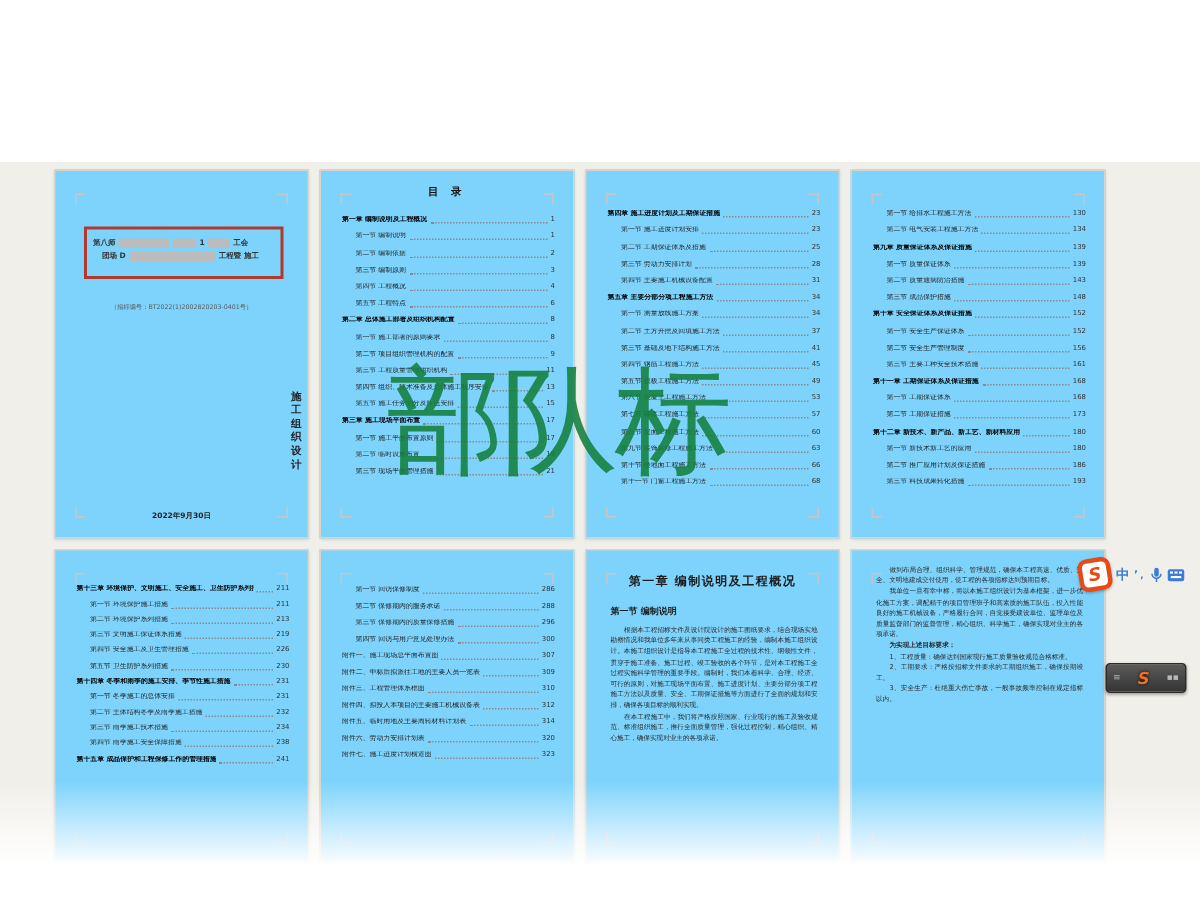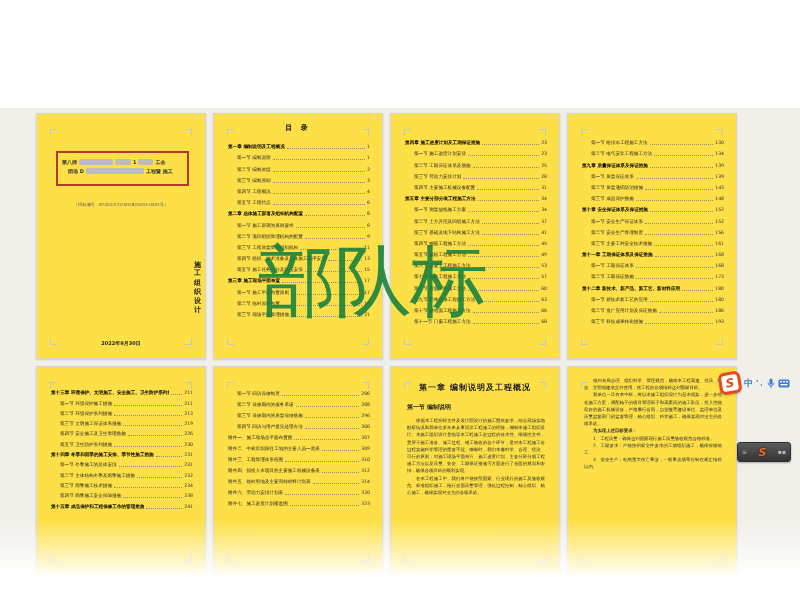--- a/index.html
+++ b/index.html
@@ -4,21 +4,21 @@
 <style>
   html,body{margin:0;padding:0;}
   body{width:800px;height:600px;overflow:hidden;background:#ffffff;
        font-family:"DejaVu Sans","Liberation Sans",sans-serif;position:relative;}
   #stage{position:absolute;inset:0;width:800px;height:600px;}
 
   
   .backdrop{position:absolute;left:0;top:108px;width:800px;height:472px;background:#f1efe9;}
 
   
-  .page{position:absolute;background:#fde047;border:1px solid #d7d4ce;
+  .page{position:absolute;background:#7dd3fc;border:1px solid #d7d4ce;
         box-shadow:0 1px 2px rgba(0,0,0,.12);box-sizing:border-box;overflow:hidden;}
   .r1{top:113px;height:246px;}
   .r2{top:366px;height:210px;}
   .c1{left:36px;width:170px;}
   .c2{left:213px;width:170px;}
   .c3{left:390px;width:170px;}
   .c4{left:567px;width:170px;}
 
   
   .cm{position:absolute;width:6px;height:6px;pointer-events:none;}

